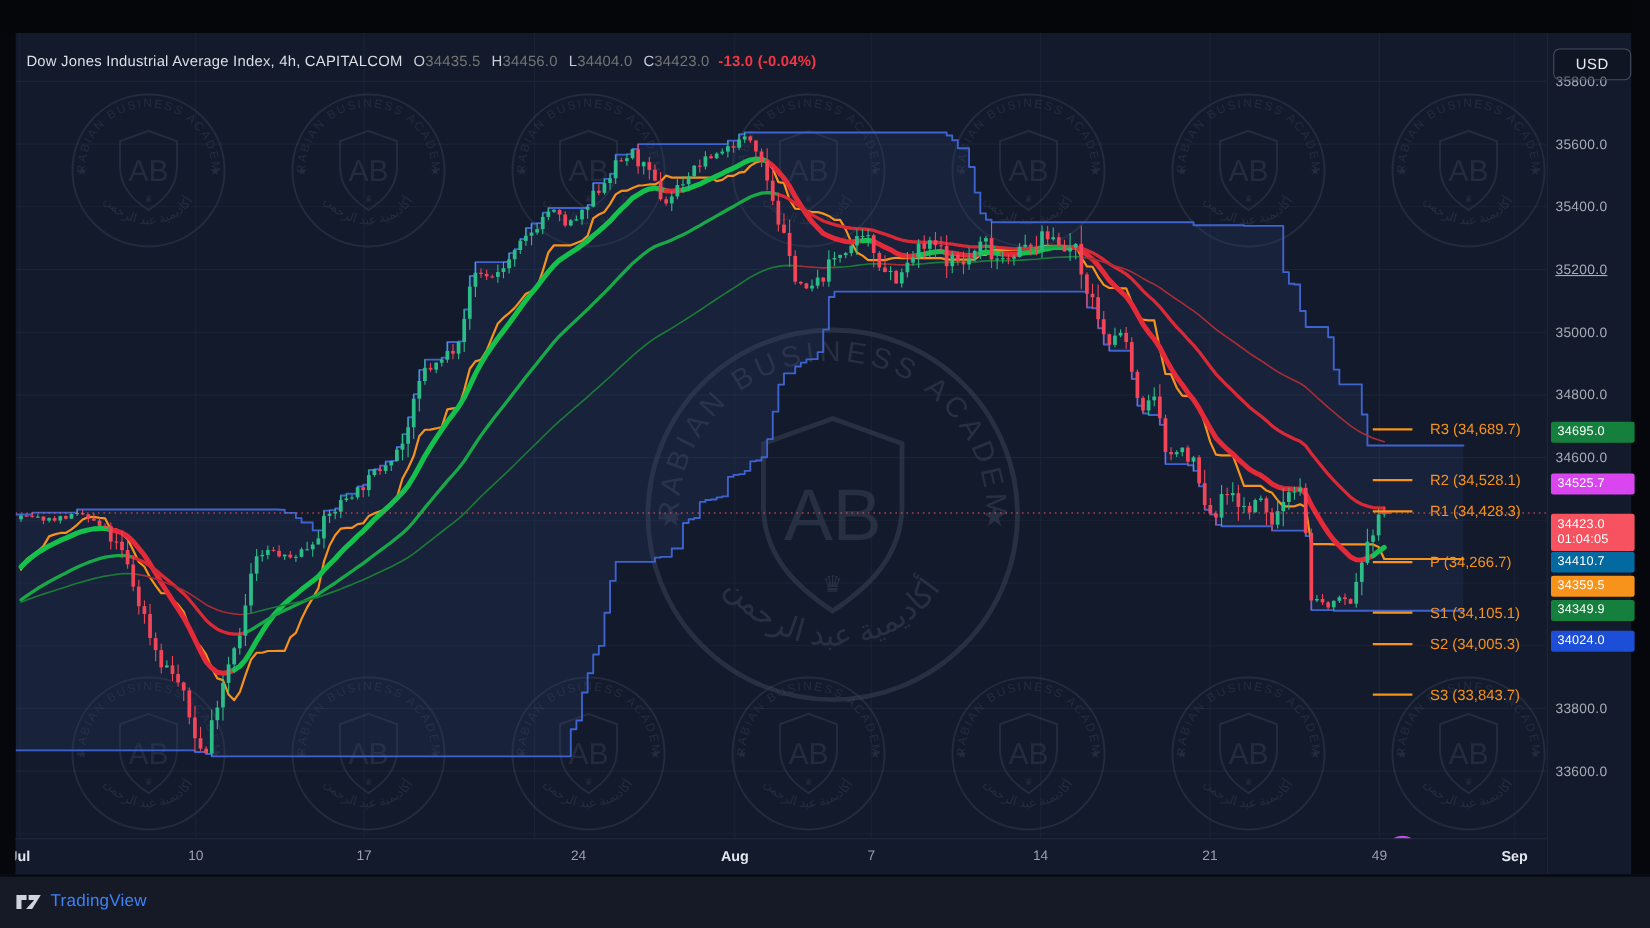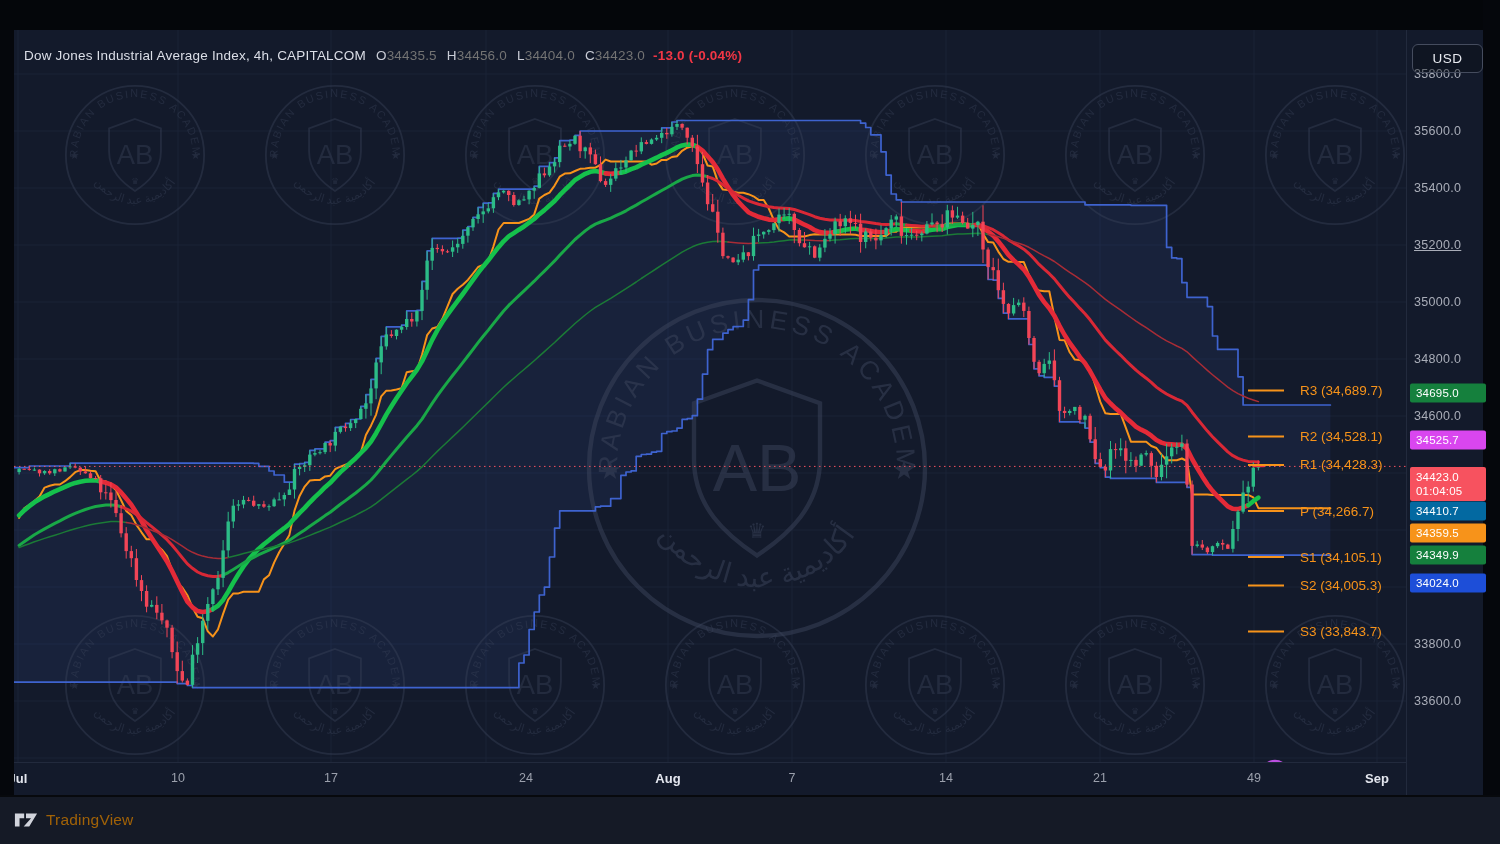--- a/index.html
+++ b/index.html
@@ -20,21 +20,21 @@
   #usd-btn{position:absolute;left:1412px;top:44px;width:69px;height:27px;border:1.5px solid #454c5e;border-radius:6px;
     color:#e8eaf0;font-size:13.5px;display:flex;align-items:center;justify-content:center;letter-spacing:.5px;
     background:rgba(10,14,22,.4);z-index:40;cursor:pointer;}
   #time-axis{position:absolute;left:0px;top:762px;width:1406px;height:33px;background:#131a2b;border-top:1px solid #222a3d;}
   .ttick{position:absolute;top:8px;transform:translateX(-50%);font-size:12.5px;color:#9ba0ac;}
   .ttick.major{color:#e3e6ee;font-weight:bold;font-size:13px;}
   #rightstrip{position:absolute;left:1483px;top:0;width:17px;height:844px;background:#05070c;}
   #leftstrip{position:absolute;left:0;top:30px;width:14px;height:765px;background:#05070c;}
   #footer{position:absolute;left:0;top:795px;width:1500px;height:49px;background:#151a26;border-top:2px solid #07090d;}
   #footer-logo{position:absolute;left:14px;top:13px;display:flex;align-items:center;gap:8px;cursor:pointer;}
-  #footer-logo span{color:#a16207;font-size:15.5px;letter-spacing:.2px;}
+  #footer-logo span{color:#3b82f6;font-size:15.5px;letter-spacing:.2px;}
   #lightning-btn{position:absolute;left:1244px;top:727px;width:34px;height:34px;z-index:35;cursor:pointer;}
   text{font-family:"Liberation Sans",sans-serif;}
 </style>
 </head>
 <body>
 
 <div id="frame">
   <div id="topbar"></div>
 
   <div id="chart-wrap">

